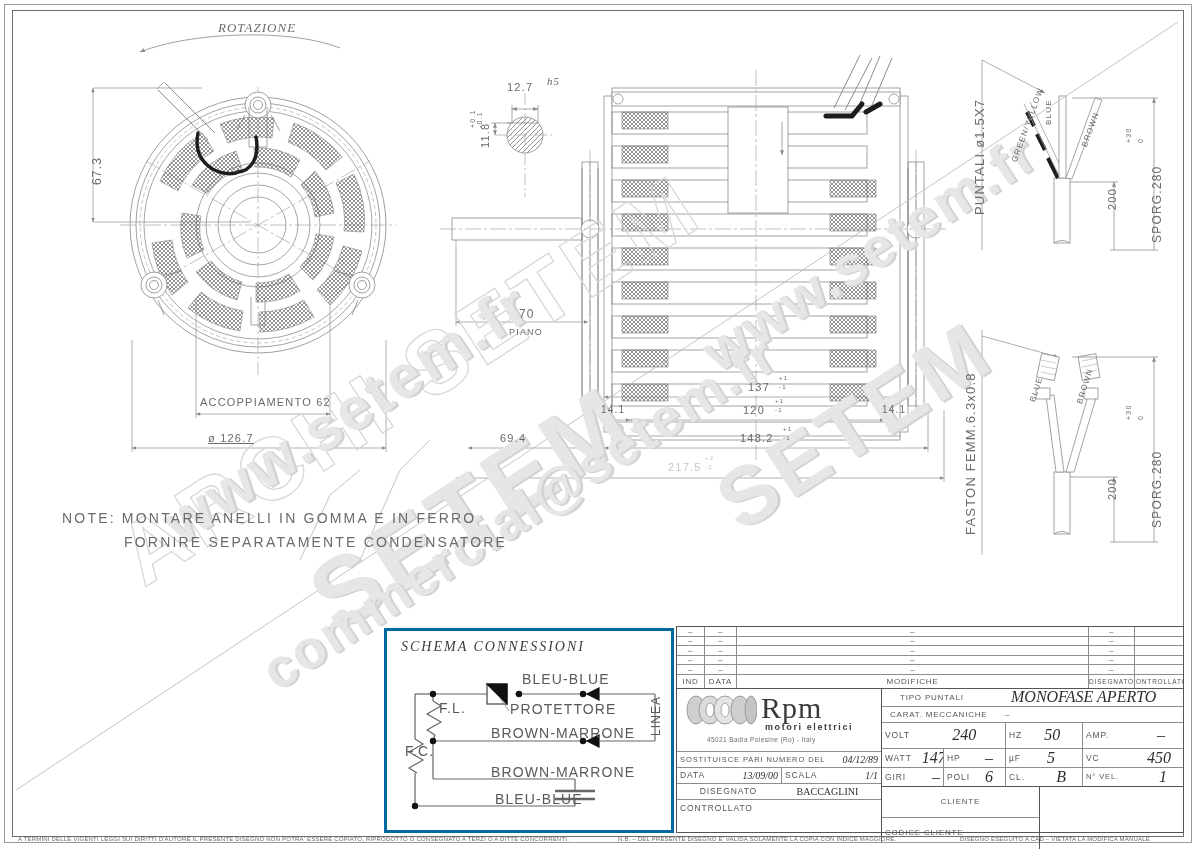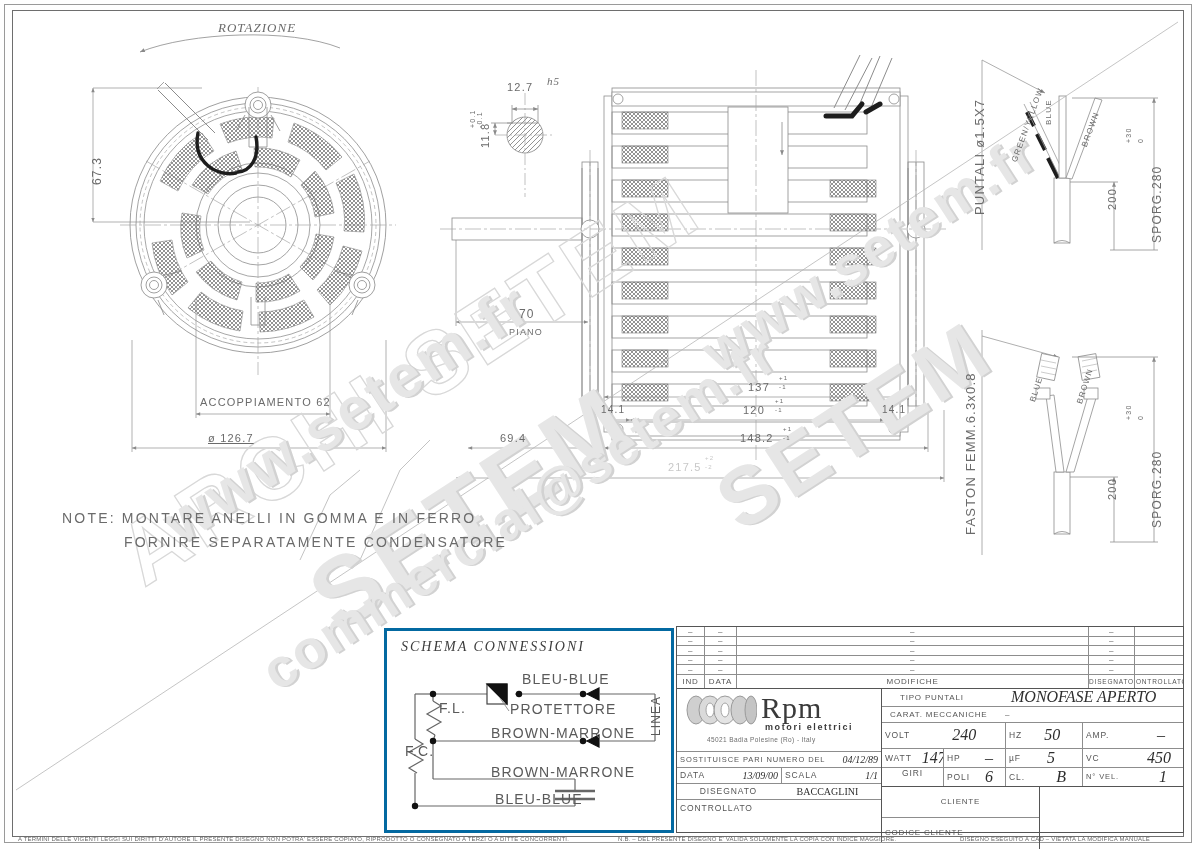--- a/index.html
+++ b/index.html
@@ -644,21 +644,21 @@
             <span class="lbl">µF</span>
             <span class="val" style="margin-left:26px;">5</span>
           </div>
           <div class="cell sb" style="flex:1;border-right:none;padding-right:12px;">
             <span class="lbl">VC</span>
             <span class="val">450</span>
           </div>
         </div>
 
         <div class="row" style="height:19px;border-bottom:1px solid #555;">
-          <div class="cell sb" style="width:62px;flex-direction:column;">
+          <div class="cell sb" style="width:62px;">
             <span class="lbl">GIRI</span>
             <span class="val">–</span>
           </div>
           <div class="cell sb" style="width:62px;padding-right:12px;">
             <span class="lbl">POLI</span>
             <span class="val">6</span>
           </div>
           <div class="cell sb" style="width:77px;padding-right:16px;">
             <span class="lbl">CL.</span>
             <span class="val">B</span>

